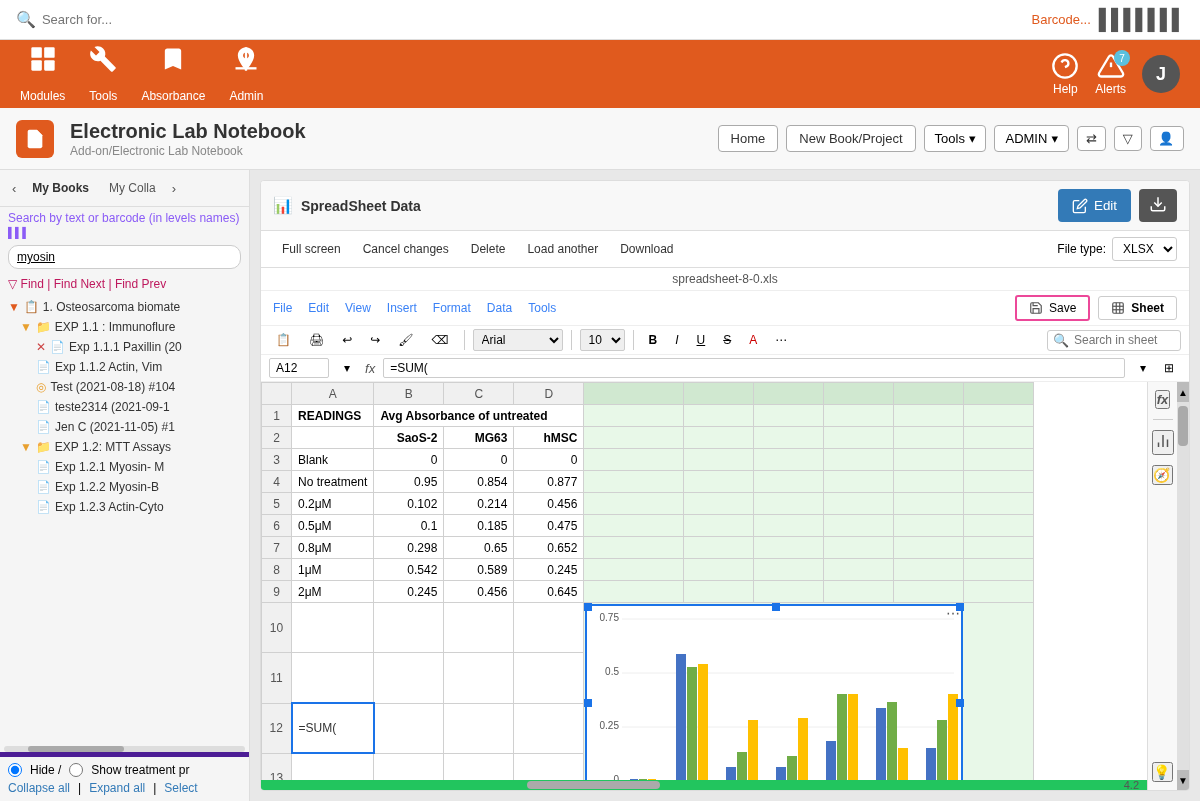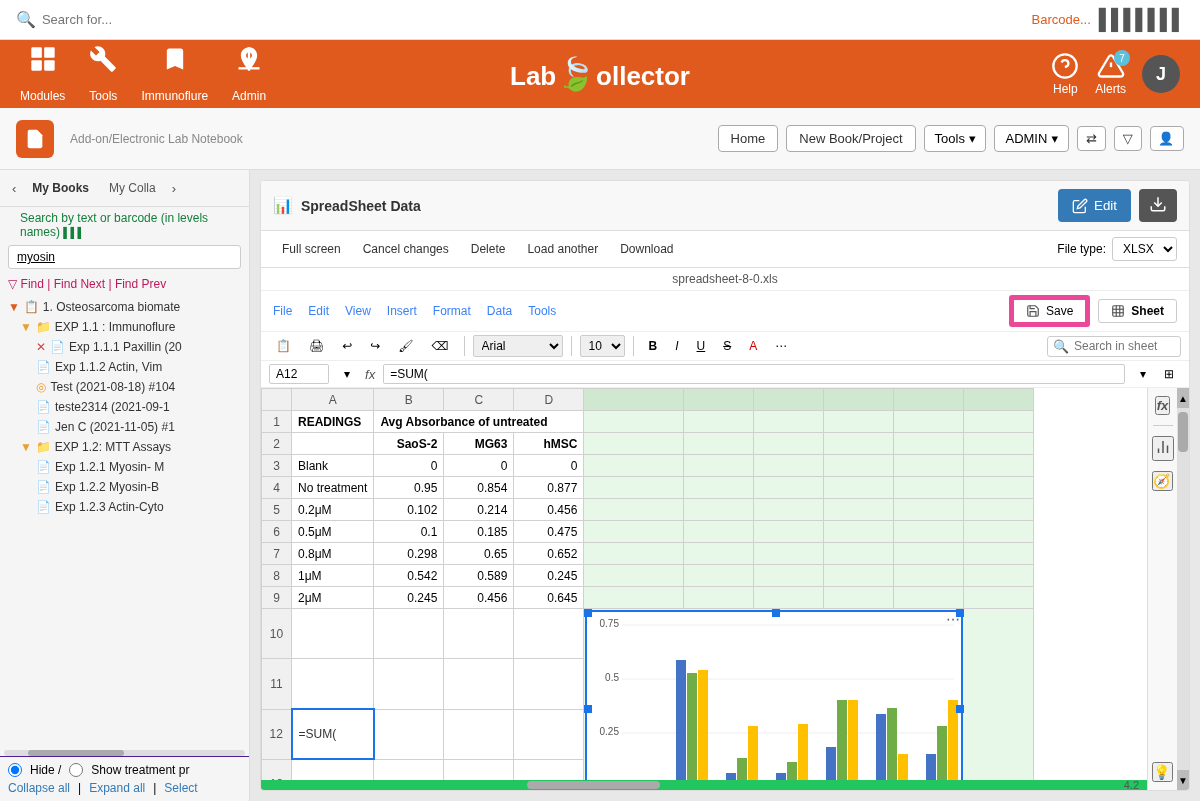--- a/index.html
+++ b/index.html
@@ -68,27 +68,27 @@
       background: #f5f5f5;
       border-right: 1px solid #ddd;
       overflow: hidden;
       display: flex;
       flex-direction: column;
     }
     .sidebar-tabs { display: flex; align-items: center; padding: 8px; gap: 4px; border-bottom: 1px solid #ddd; }
     .sidebar-tab { padding: 3px 8px; cursor: pointer; font-size: 12px; color: #555; }
     .sidebar-tab.active { font-weight: bold; color: #333; }
     .sidebar-nav-btn { cursor: pointer; color: #555; padding: 2px 4px; }
-    .sidebar-search-label { padding: 4px 20px; font-size: 12px; color: #15803d; }
+    .sidebar-search-label { padding: 4px 8px; font-size: 12px; color: #8b5cf6; }
     .sidebar-search { padding: 2px 8px 6px; }
-    .sidebar-search input { width: 100%; padding: 4px 8px; border: 1px solid #ccc; border-radius: 3px; font-size: 12px; text-decoration: underline; }
+    .sidebar-search input { width: 100%; padding: 4px 8px; border: 1px solid #ccc; border-radius: 10px; font-size: 12px; text-decoration: underline; }
     .sidebar-find { padding: 2px 8px; font-size: 12px; color: #be185d; cursor: pointer; }
     .sidebar-tree { flex: 1; overflow-y: auto; padding: 4px 0; }
     .tree-item { padding: 3px 8px; cursor: pointer; font-size: 12px; color: #333; display: flex; align-items: center; gap: 4px; }
-    .sidebar-bottom { border-top: 1px solid #4c1d95; padding: 6px 8px; font-size: 12px; }
+    .sidebar-bottom { border-top: 5px solid #4c1d95; padding: 6px 8px; font-size: 12px; }
     .sidebar-archive { display: flex; align-items: center; gap: 8px; margin-bottom: 4px; }
     .radio-btn { width: 14px; height: 14px; }
     .sidebar-links { display: flex; gap: 8px; }
     .sidebar-link { color: #337ab7; cursor: pointer; text-decoration: none; font-size: 12px; }
 
     
     .main-content { flex: 1; overflow: hidden; display: flex; flex-direction: column; background: #e8e8e8; padding: 10px; }
 
     
     .spreadsheet-container { background: white; border: 1px solid #ddd; border-radius: 4px; flex: 1; display: flex; flex-direction: column; overflow: hidden; }
@@ -108,21 +108,21 @@
     .file-type-area { display: flex; align-items: center; gap: 6px; font-size: 12px; }
     .file-type-select { border: 1px solid #ccc; padding: 3px 6px; border-radius: 3px; font-size: 12px; background: white; }
 
     
     .ss-area { flex: 1; overflow: hidden; display: flex; flex-direction: column; }
     .ss-filename { text-align: center; padding: 4px; font-size: 12px; color: #555; border-bottom: 1px solid #eee; }
     .ss-menu-bar { display: flex; align-items: center; justify-content: space-between; padding: 4px 12px; border-bottom: 1px solid #eee; }
     .ss-menu-left { display: flex; gap: 16px; }
     .ss-menu-item { font-size: 12px; color: #3b82f6; cursor: pointer; }
     .ss-menu-right { display: flex; align-items: center; gap: 8px; }
-    .btn-save { background: white; border: 5px solid #ec4899; padding: 4px 12px; border-radius: 3px; cursor: pointer; display: flex; align-items: center; gap: 6px; font-size: 12px; }
+    .btn-save { background: white; border: 2px solid #ec4899; padding: 4px 12px; border-radius: 3px; cursor: pointer; display: flex; align-items: center; gap: 6px; font-size: 12px; }
     .btn-sheet { background: white; border: 1px solid #ccc; padding: 4px 12px; border-radius: 3px; cursor: pointer; display: flex; align-items: center; gap: 6px; font-size: 12px; font-weight: bold; }
 
     
     .ss-format-bar { display: flex; align-items: center; padding: 3px 8px; border-bottom: 1px solid #eee; gap: 4px; }
     .format-btn { border: 1px solid transparent; background: transparent; padding: 2px 6px; border-radius: 2px; cursor: pointer; font-size: 12px; }
     .font-select { border: 1px solid #ccc; padding: 2px 4px; font-size: 12px; border-radius: 2px; width: 90px; }
     .font-size-select { border: 1px solid #ccc; padding: 2px 4px; font-size: 12px; border-radius: 2px; width: 45px; }
     .format-separator { width: 1px; height: 20px; background: #ccc; margin: 0 4px; }
     .bold-btn { font-weight: bold; }
     .italic-btn { font-style: italic; }
@@ -188,35 +188,30 @@
     <div class="nav-item">
       <svg viewBox="0 0 24 24">
           <path d="M22.7 19l-9.1-9.1c.9-2.3.4-5-1.5-6.9-2-2-5-2.4-7.4-1.3L9 6 6 9 1.6 4.7C.4 7.1.9 10.1 2.9 12.1c1.9 1.9 4.6 2.4 6.9 1.5l9.1 9.1c.4.4 1 .4 1.4 0l2.3-2.3c.5-.4.5-1.1.1-1.4z"></path>
         </svg>
       <span>Tools</span>
     </div>
     <div class="nav-item">
       <svg viewBox="0 0 24 24">
           <path d="M17 3H7c-1.1 0-2 .9-2 2v16l7-3 7 3V5c0-1.1-.9-2-2-2z"></path>
         </svg>
-      <span>Immunoflure</span>
+      <span>Absorbance</span>
     </div>
     <div class="nav-item">
       <svg viewBox="0 0 24 24">
           <path d="M12 2C8.13 2 5 5.13 5 9c0 5.25 7 13 7 13s7-7.75 7-13c0-3.87-3.13-7-7-7zm0 9.5c-1.38 0-2.5-1.12-2.5-2.5s1.12-2.5 2.5-2.5 2.5 1.12 2.5 2.5-1.12 2.5-2.5 2.5z"></path>
           <line x1="3" y1="20" x2="21" y2="20" stroke="white" stroke-width="2"></line>
           <line x1="12" y1="2" x2="12" y2="22" stroke="white" stroke-width="2"></line>
         </svg>
       <span>Admin</span>
     </div>
-  </div>
-  <div class="logo-center">
-    <span class="logo-text">
-      Lab<span style="color:#7fc142; font-size:32px;">🍃</span>ollector
-    </span>
   </div>
   <div class="nav-right">
     <div class="nav-right-btn">
       <svg viewBox="0 0 24 24" fill="none" stroke="white" stroke-width="2" width="28" height="28">
           <circle cx="12" cy="12" r="10"></circle>
           <path d="M9.09 9a3 3 0 0 1 5.83 1c0 2-3 3-3 3"></path>
           <line x1="12" y1="17" x2="12.01" y2="17" stroke-width="3"></line>
         </svg>
       <span>Help</span>
     </div>
@@ -237,20 +232,21 @@
   <div class="sub-header-icon">
     <svg viewBox="0 0 24 24">
         <path d="M14 2H6a2 2 0 0 0-2 2v16a2 2 0 0 0 2 2h12a2 2 0 0 0 2-2V8z"></path>
         <polyline points="14 2 14 8 20 8"></polyline>
         <line x1="16" y1="13" x2="8" y2="13"></line>
         <line x1="16" y1="17" x2="8" y2="17"></line>
         <polyline points="10 9 9 9 8 9"></polyline>
       </svg>
   </div>
   <div class="sub-header-title">
+    <h2>Electronic Lab Notebook</h2>
     <span>Add-on/Electronic Lab Notebook</span>
   </div>
   <div class="sub-header-actions">
     <button class="btn-outline">Home</button>
     <button class="btn-outline">New Book/Project</button>
     <button class="btn-dropdown">
       <span>Tools</span>
       <span>▾</span>
     </button>
     <button class="btn-dropdown">

